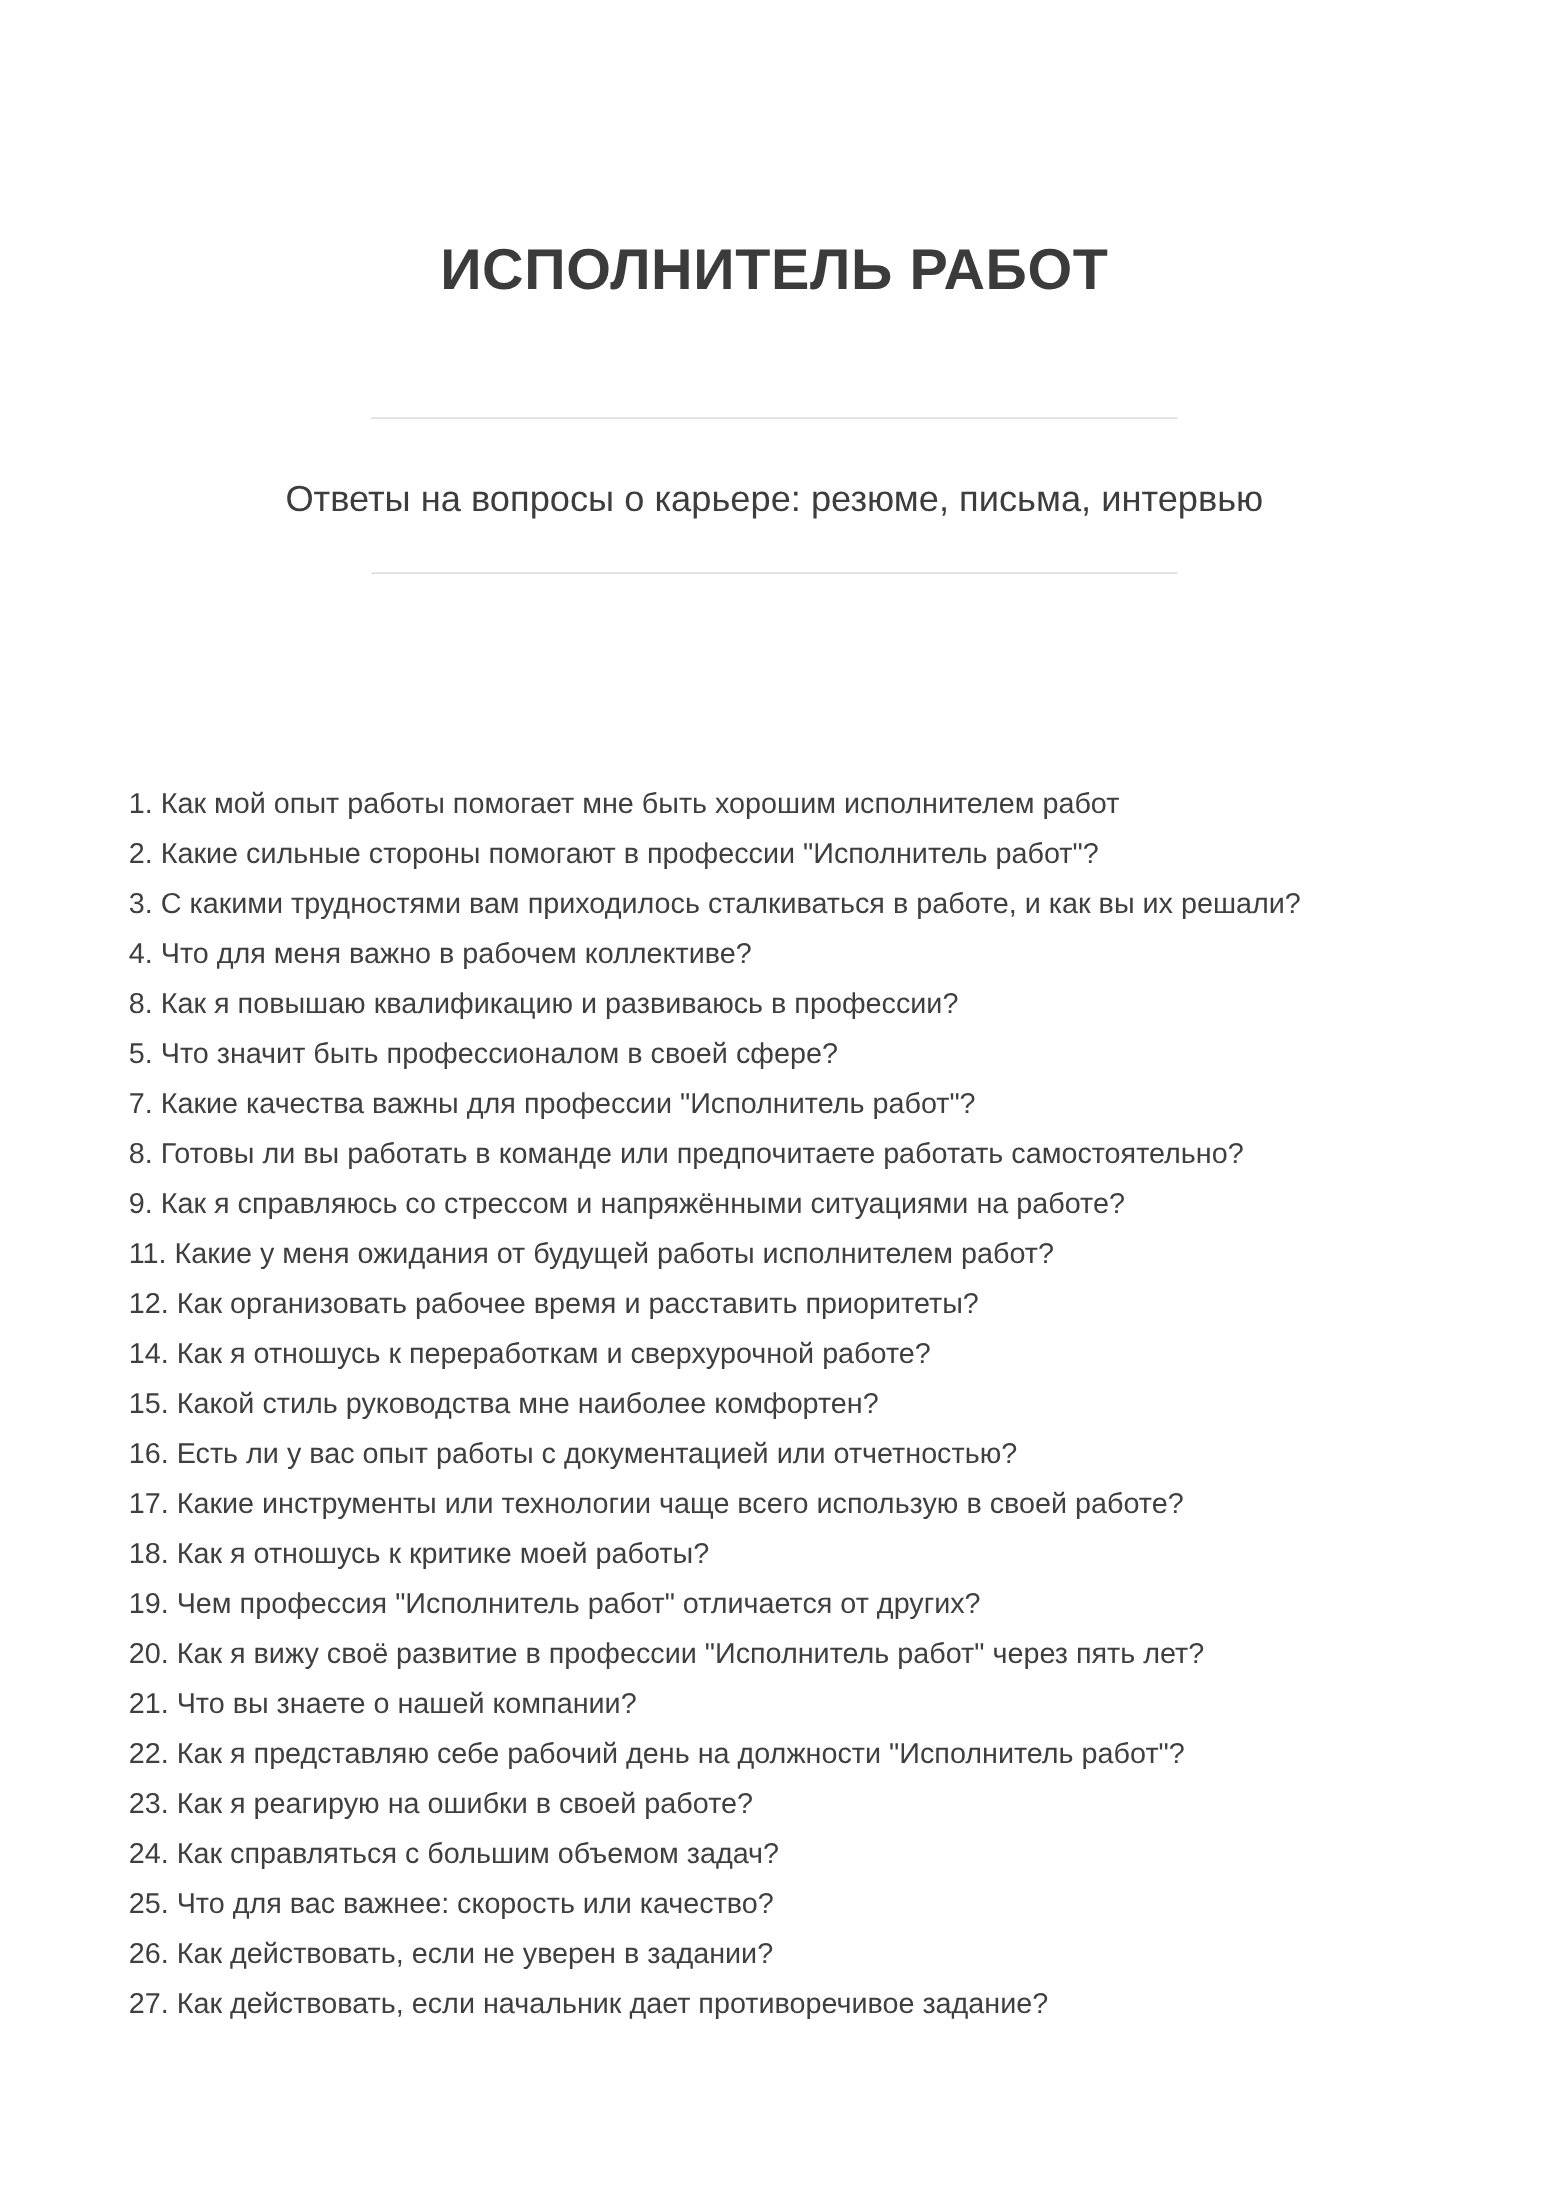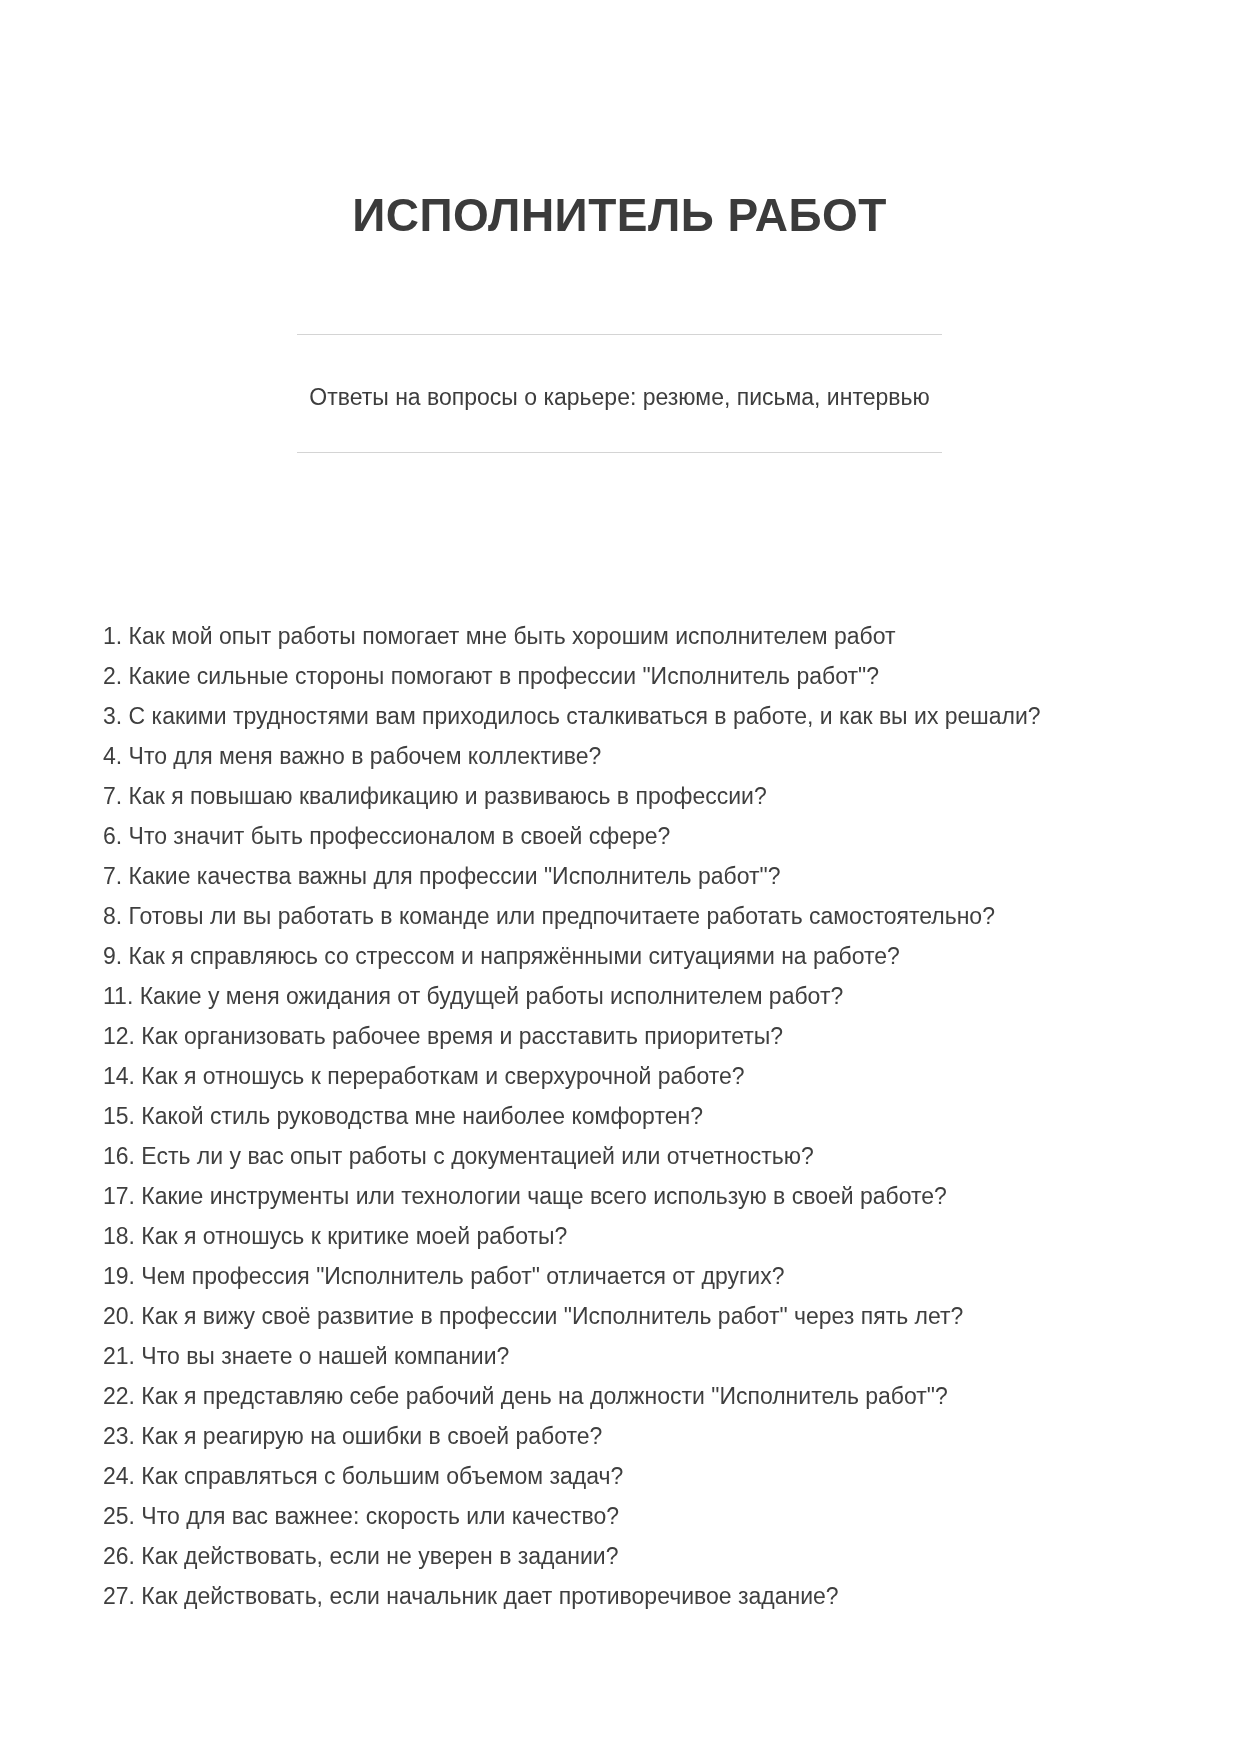--- a/index.html
+++ b/index.html
@@ -43,21 +43,21 @@
   .divider-top {
     margin-top: 96px;
   }
   .divider-bottom {
     margin-top: 43px;
   }
   .doc-subtitle {
     margin-top: 51px;
     line-height: 1;
     text-align: center;
-    font-size: 23px;
+    font-size: 29px;
     font-weight: 400;
     color: #3d3d3d;
   }
   .question-list {
     margin-top: 163px;
     padding-left: 103px;
     padding-right: 60px;
   }
   .question {
     font-size: 23px;
@@ -77,22 +77,22 @@
 
   <div class="doc-subtitle">Ответы на вопросы о карьере: резюме, письма, интервью</div>
 
   <hr class="divider divider-bottom">
 
   <div class="question-list">
       <div class="question">1. Как мой опыт работы помогает мне быть хорошим исполнителем работ</div>
       <div class="question">2. Какие сильные стороны помогают в профессии "Исполнитель работ"?</div>
       <div class="question">3. С какими трудностями вам приходилось сталкиваться в работе, и как вы их решали?</div>
       <div class="question">4. Что для меня важно в рабочем коллективе?</div>
-      <div class="question">7. Как я повышаю квалификацию и развиваюсь в профессии?</div>
-      <div class="question">6. Что значит быть профессионалом в своей сфере?</div>
+      <div class="question">8. Как я повышаю квалификацию и развиваюсь в профессии?</div>
+      <div class="question">5. Что значит быть профессионалом в своей сфере?</div>
       <div class="question">7. Какие качества важны для профессии "Исполнитель работ"?</div>
       <div class="question">8. Готовы ли вы работать в команде или предпочитаете работать самостоятельно?</div>
       <div class="question">9. Как я справляюсь со стрессом и напряжёнными ситуациями на работе?</div>
       <div class="question">11. Какие у меня ожидания от будущей работы исполнителем работ?</div>
       <div class="question">12. Как организовать рабочее время и расставить приоритеты?</div>
       <div class="question">14. Как я отношусь к переработкам и сверхурочной работе?</div>
       <div class="question">15. Какой стиль руководства мне наиболее комфортен?</div>
       <div class="question">16. Есть ли у вас опыт работы с документацией или отчетностью?</div>
       <div class="question">17. Какие инструменты или технологии чаще всего использую в своей работе?</div>
       <div class="question">18. Как я отношусь к критике моей работы?</div>

